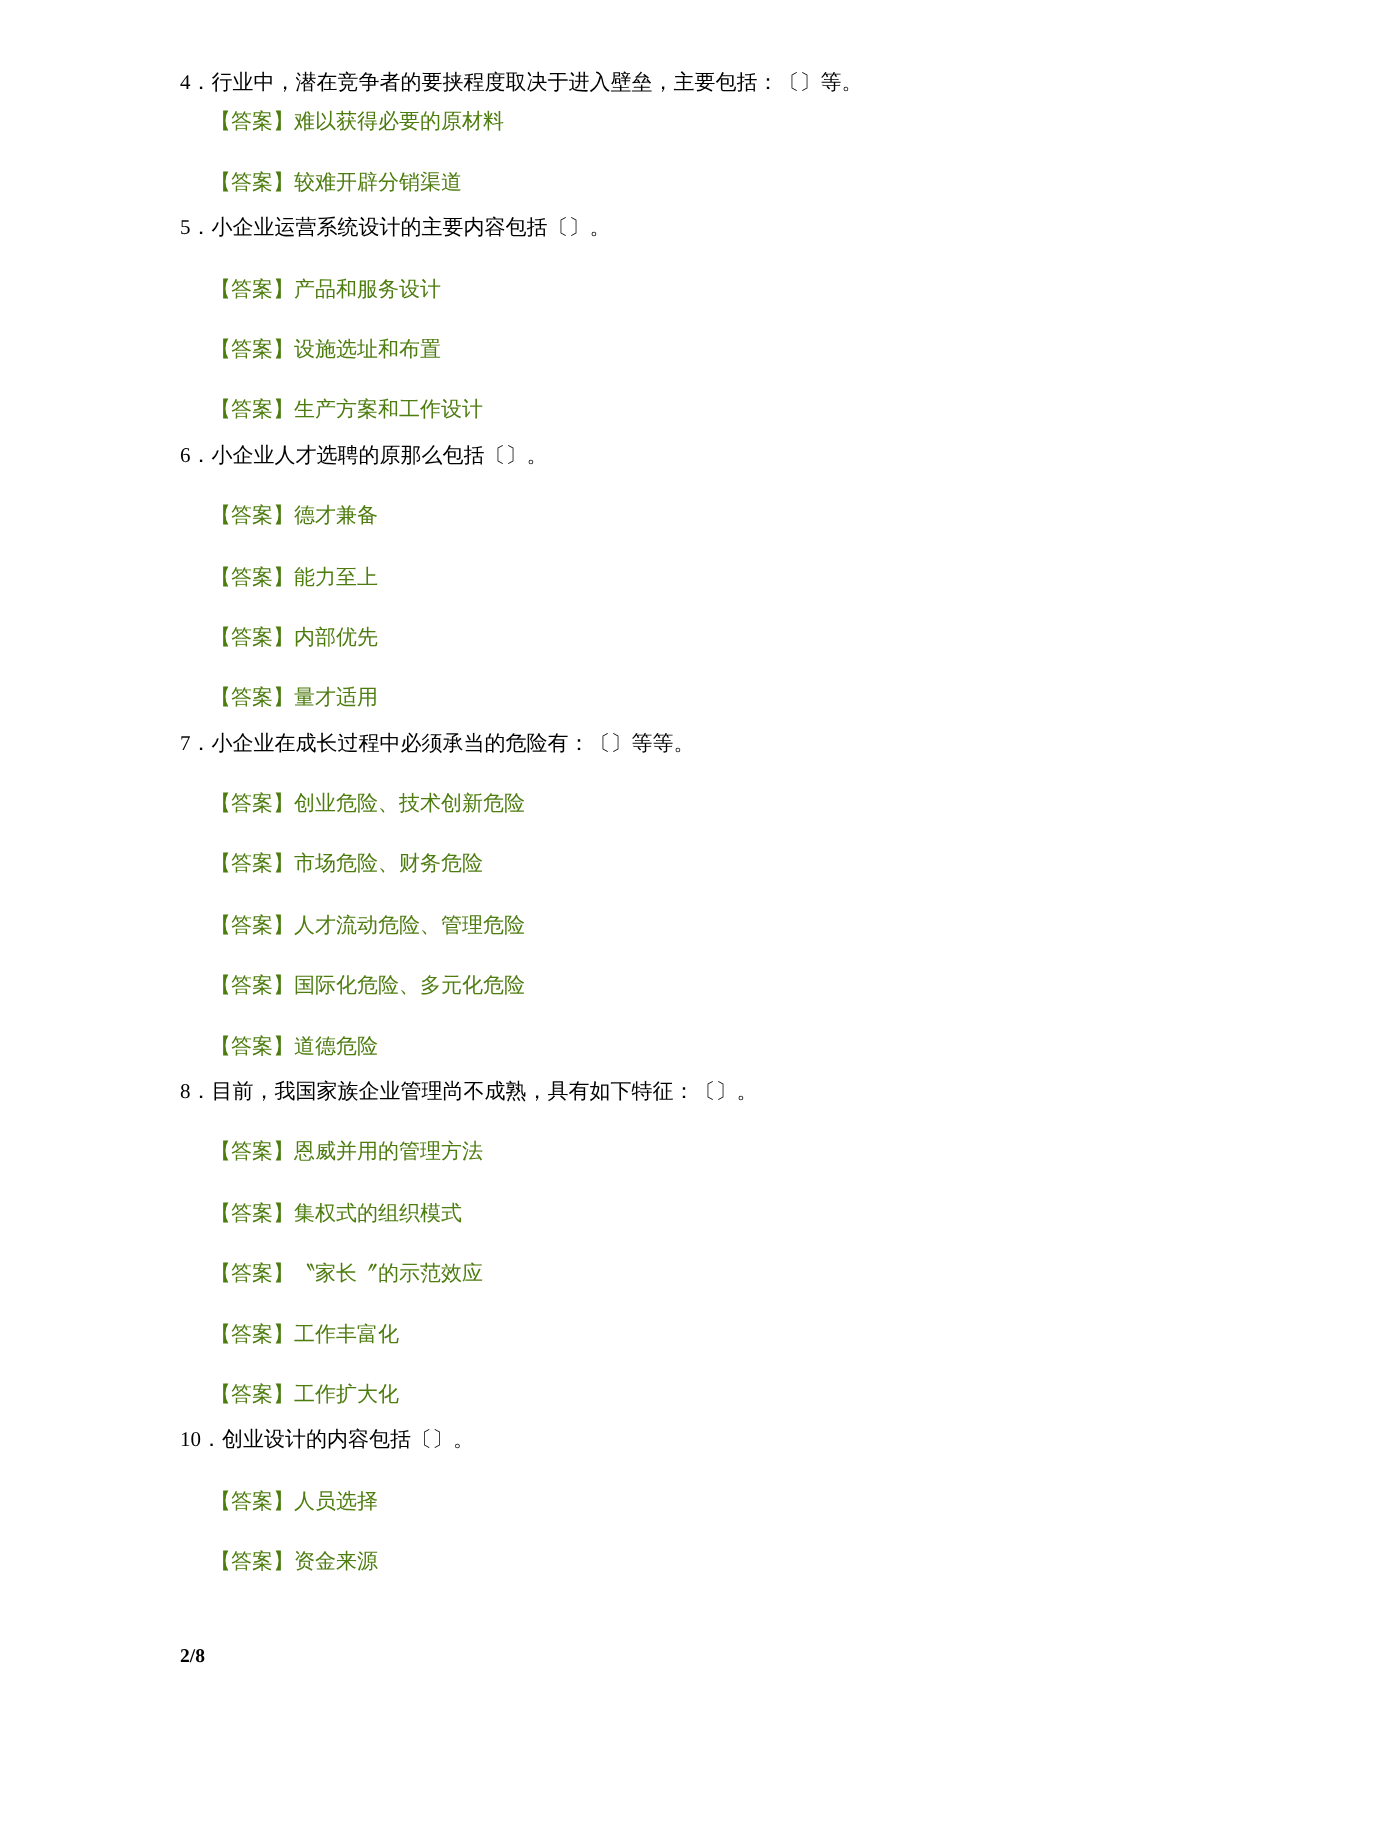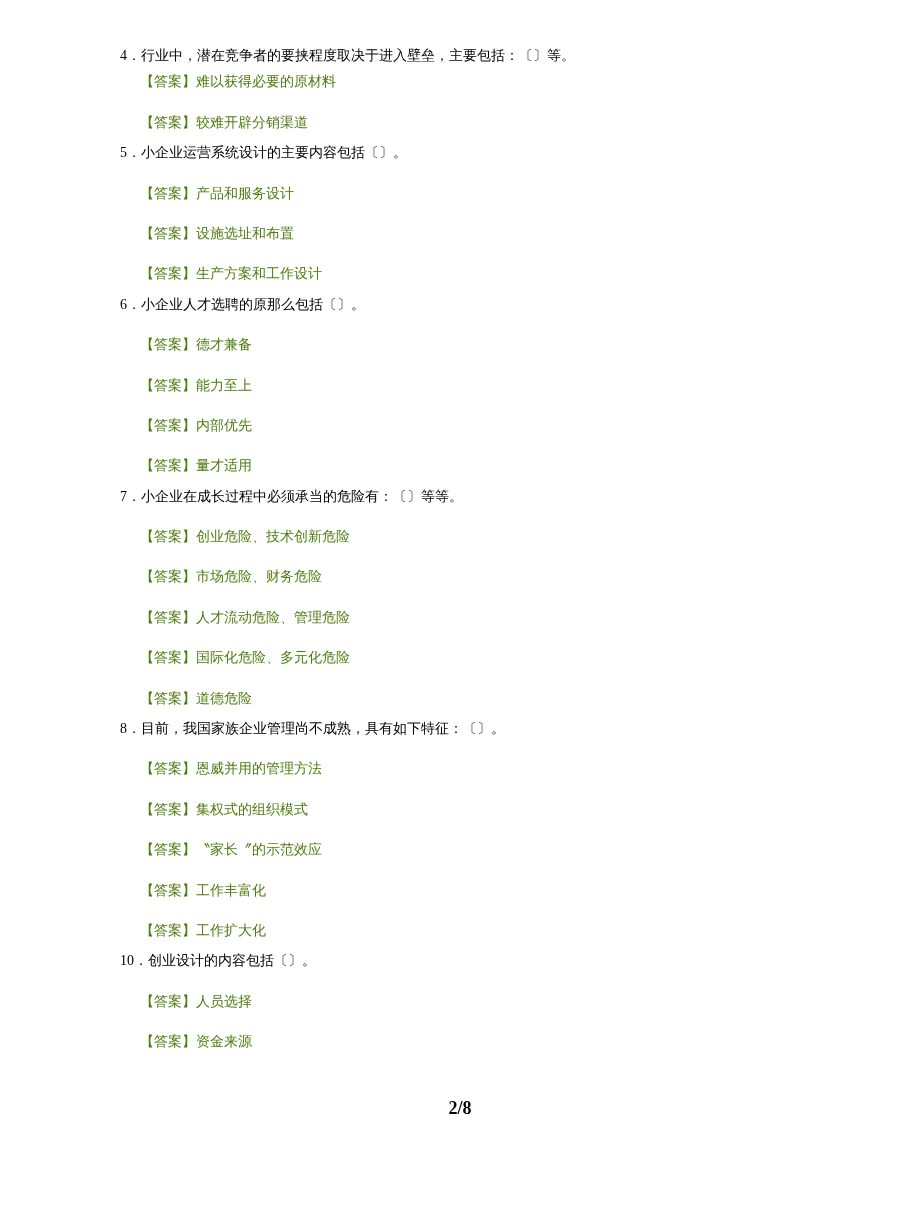--- a/index.html
+++ b/index.html
@@ -20,23 +20,22 @@
     margin-bottom: 0;
     color: #000000;
   }
   .answer {
     margin-top: 18px;
     margin-left: 20px;
     color: #4d7c0f;
   }
   .q4 { margin-top: 15px; }
   .pagenum {
-    text-align: center;
     font-weight: bold;
-    font-size: 18px;
+    font-size: 13px;
     margin-top: 40px;
     color: #000000;
   }
 </style>
 </head>
 <body>
 
 <div class="page" id="page-root">
     <div class="question q4"><span>4．</span><span>行业中，潜在竞争者的要挟程度取决于进入壁垒，主要包括：〔〕等。</span></div>
     <div class="answer" style="margin-top: 4px;"><span>【答案】</span><span>难以获得必要的原材料</span></div>

